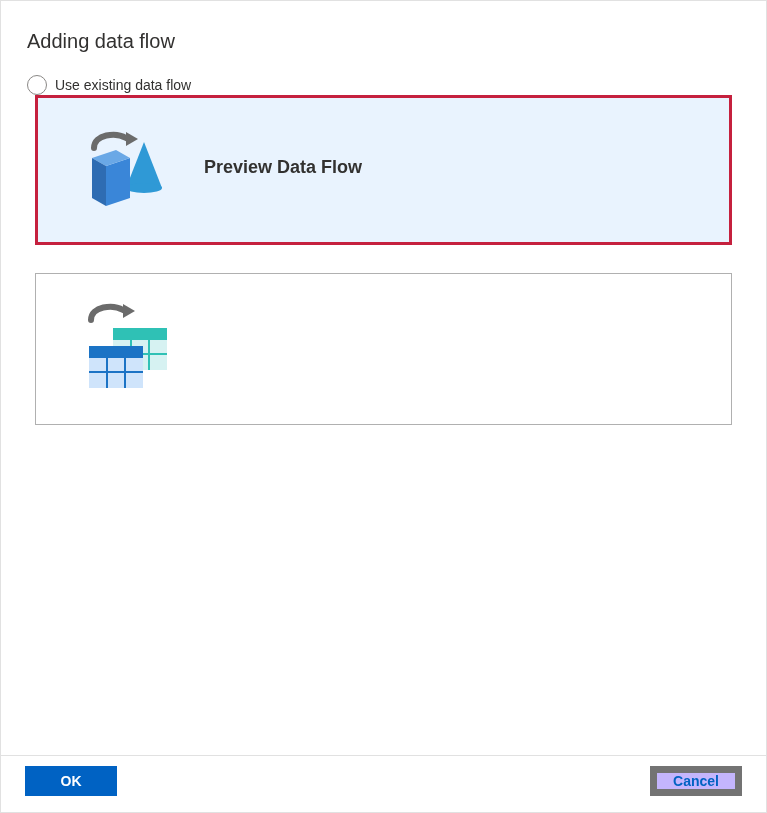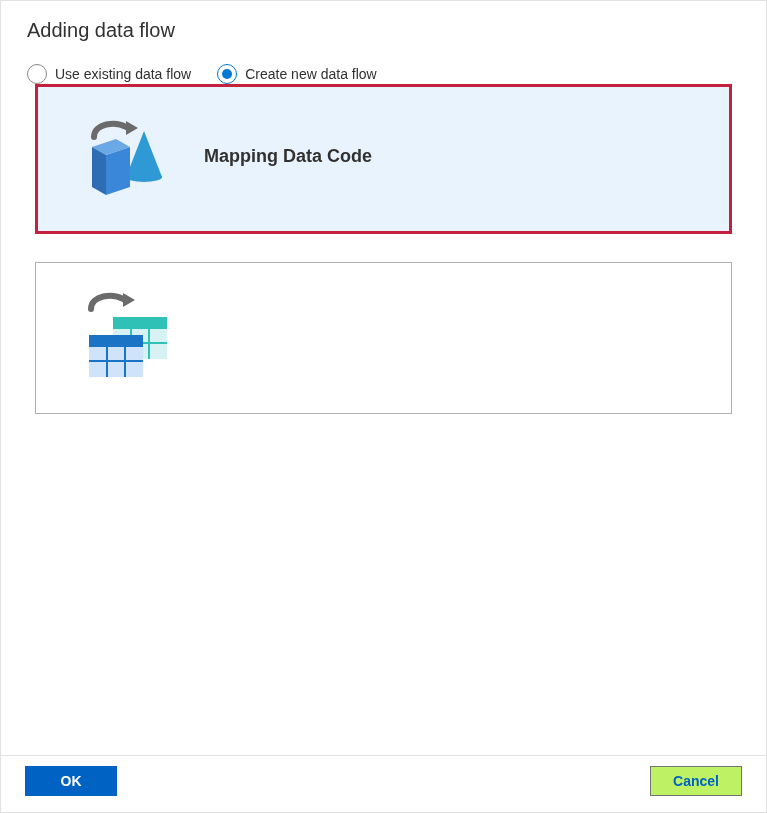--- a/index.html
+++ b/index.html
@@ -13,21 +13,21 @@
   .panel {
     width: 767px;
     height: 813px;
     border: 1px solid #e1e1e1;
     display: flex;
     flex-direction: column;
     position: relative;
   }
   .content {
     flex: 1;
-    padding: 18px 26px 0 26px;
+    padding: 29px 26px 0 26px;
   }
   .title {
     font-size: 20px;
     font-weight: 400;
     color: #323130;
     margin: 0 0 22px 0;
   }
   .radios {
     display: flex;
     gap: 26px;
@@ -111,43 +111,37 @@
     font-weight: 600;
     border: none;
     cursor: pointer;
     padding: 0 14px;
   }
   .btn-primary {
     background: #0062c3;
     color: #ffffff;
   }
   .btn-secondary {
-    background: #bef264;
+    background: #c4b5fd;
     color: #0062c3;
-    border: 1px solid #737373;
+    border: 7px solid #737373;
   }
 </style>
 </head>
 <body>
 
 <div class="panel">
   <div class="content">
 
     <h1 class="title">Adding data flow</h1>
 
     <div class="radios">
       <div class="radio">
         <span class="radio-circle"></span>
         <span>Use existing data flow</span>
-      </div>
-      <div class="radio selected">
-        <span class="radio-circle">
-            <span class="radio-dot"></span>
-          </span>
-        <span>Create new data flow</span>
       </div>
     </div>
 
     <div class="card-area">
 
       <div class="card selected">
         <div class="card-icon">
           <svg width="100" height="100" viewBox="0 0 100 100">
 
             <path d="M18 28 C 18 14, 40 12, 50 18" stroke="#6b6b6b" stroke-width="6" fill="none" stroke-linecap="round"></path>
@@ -155,21 +149,21 @@
 
             <polygon points="68,22 86,68 50,68" fill="#2f99d6"></polygon>
             <ellipse cx="68" cy="68" rx="18" ry="5" fill="#2f99d6"></ellipse>
 
             <polygon points="30,46 54,38 54,78 30,86" fill="#3a86d8"></polygon>
             <polygon points="30,46 54,38 40,30 16,38" fill="#6aa8e6"></polygon>
             <polygon points="16,38 30,46 30,86 16,78" fill="#2e6cb3"></polygon>
           </svg>
         </div>
         <div class="card-text">
-          <div class="card-title">Mapping Data Code</div>
+          <div class="card-title">Preview Data Flow</div>
         </div>
       </div>
 
       <div class="card">
         <div class="card-icon">
           <svg width="110" height="110" viewBox="0 0 110 110">
 
             <path d="M22 26 C 22 12, 44 10, 54 16" stroke="#6b6b6b" stroke-width="6" fill="none" stroke-linecap="round"></path>
             <polygon points="54,10 66,17 54,24" fill="#6b6b6b"></polygon>
 

